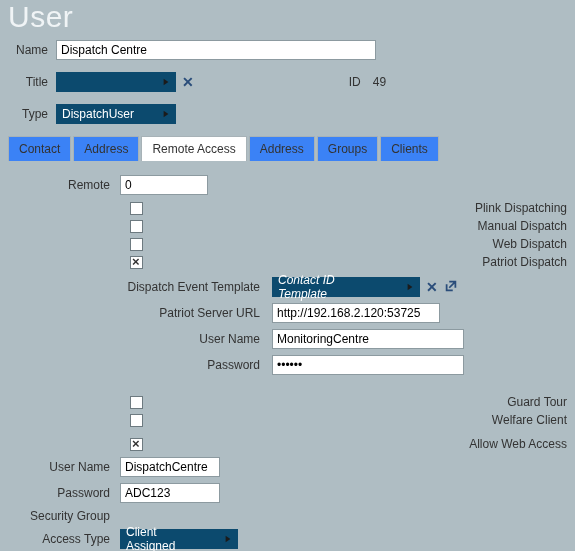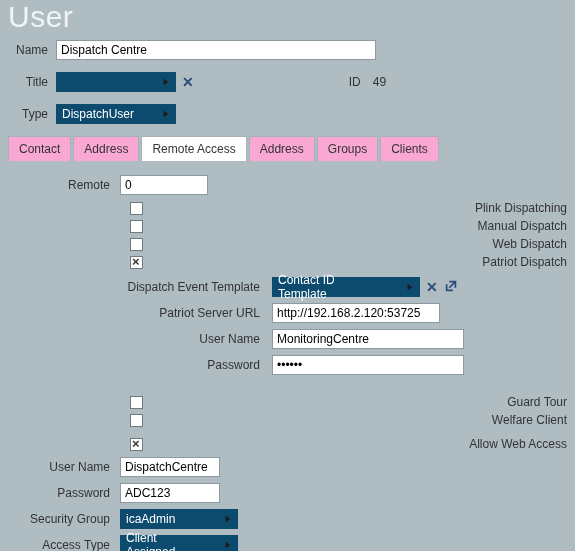--- a/index.html
+++ b/index.html
@@ -69,21 +69,21 @@
   }
   .id-label { margin-left: 155px; color: #333; }
   .id-val   { margin-left: 12px; color: #333; }
 
   .tabs {
     display: flex;
     margin-top: 8px;
     gap: 2px;
   }
   .tab {
-    background: #f9a8d4;
+    background: #3b82f6;
     border: 1px solid #a7b2b7;
     border-bottom: none;
     padding: 5px 10px;
     font-size: 12px;
     color: #333;
     cursor: pointer;
   }
   .tab.active {
     background: #ffffff;
   }
@@ -131,21 +131,21 @@
     justify-content: space-between;
   }
   .block-label {
     display: inline-block;
     width: 264px;
     text-align: right;
     padding-right: 12px;
     font-size: 12px;
     color: #333;
   }
-  .template-dd { width: 148px; }
+  .template-dd { width: 148px; font-style: italic; }
   .ext-icon {
     color: #2a4d7a;
     margin-left: 6px;
     cursor: pointer;
   }
   .url-input { width: 168px; }
   .uname-input { width: 192px; }
   .pass-input { width: 192px; }
 
   .bottom-lbl {
@@ -281,28 +281,20 @@
     <div class="frow" style="margin-top:6px;">
       <div class="bottom-lbl">User Name</div>
       <input class="small-input" type="text" value="DispatchCentre" style="">
     </div>
     <div class="frow">
       <div class="bottom-lbl">Password</div>
       <input class="small-input" type="text" value="ADC123" style="">
     </div>
     <div class="frow">
       <div class="bottom-lbl">Security Group</div>
-      <div class="dropdown sec-dd">
-        <span>icaAdmin</span>
-        <span class="arrow">
-          <svg class="arrow-svg" viewBox="0 0 10 10">
-              <path d="M2 1 L8 5 L2 9 Z" fill="#1b1b1b"></path>
-            </svg>
-        </span>
-      </div>
     </div>
     <div class="frow">
       <div class="bottom-lbl">Access Type</div>
       <div class="dropdown access-dd">
         <span>Client Assigned</span>
         <span class="arrow">
           <svg class="arrow-svg" viewBox="0 0 10 10">
               <path d="M2 1 L8 5 L2 9 Z" fill="#1b1b1b"></path>
             </svg>
         </span>

